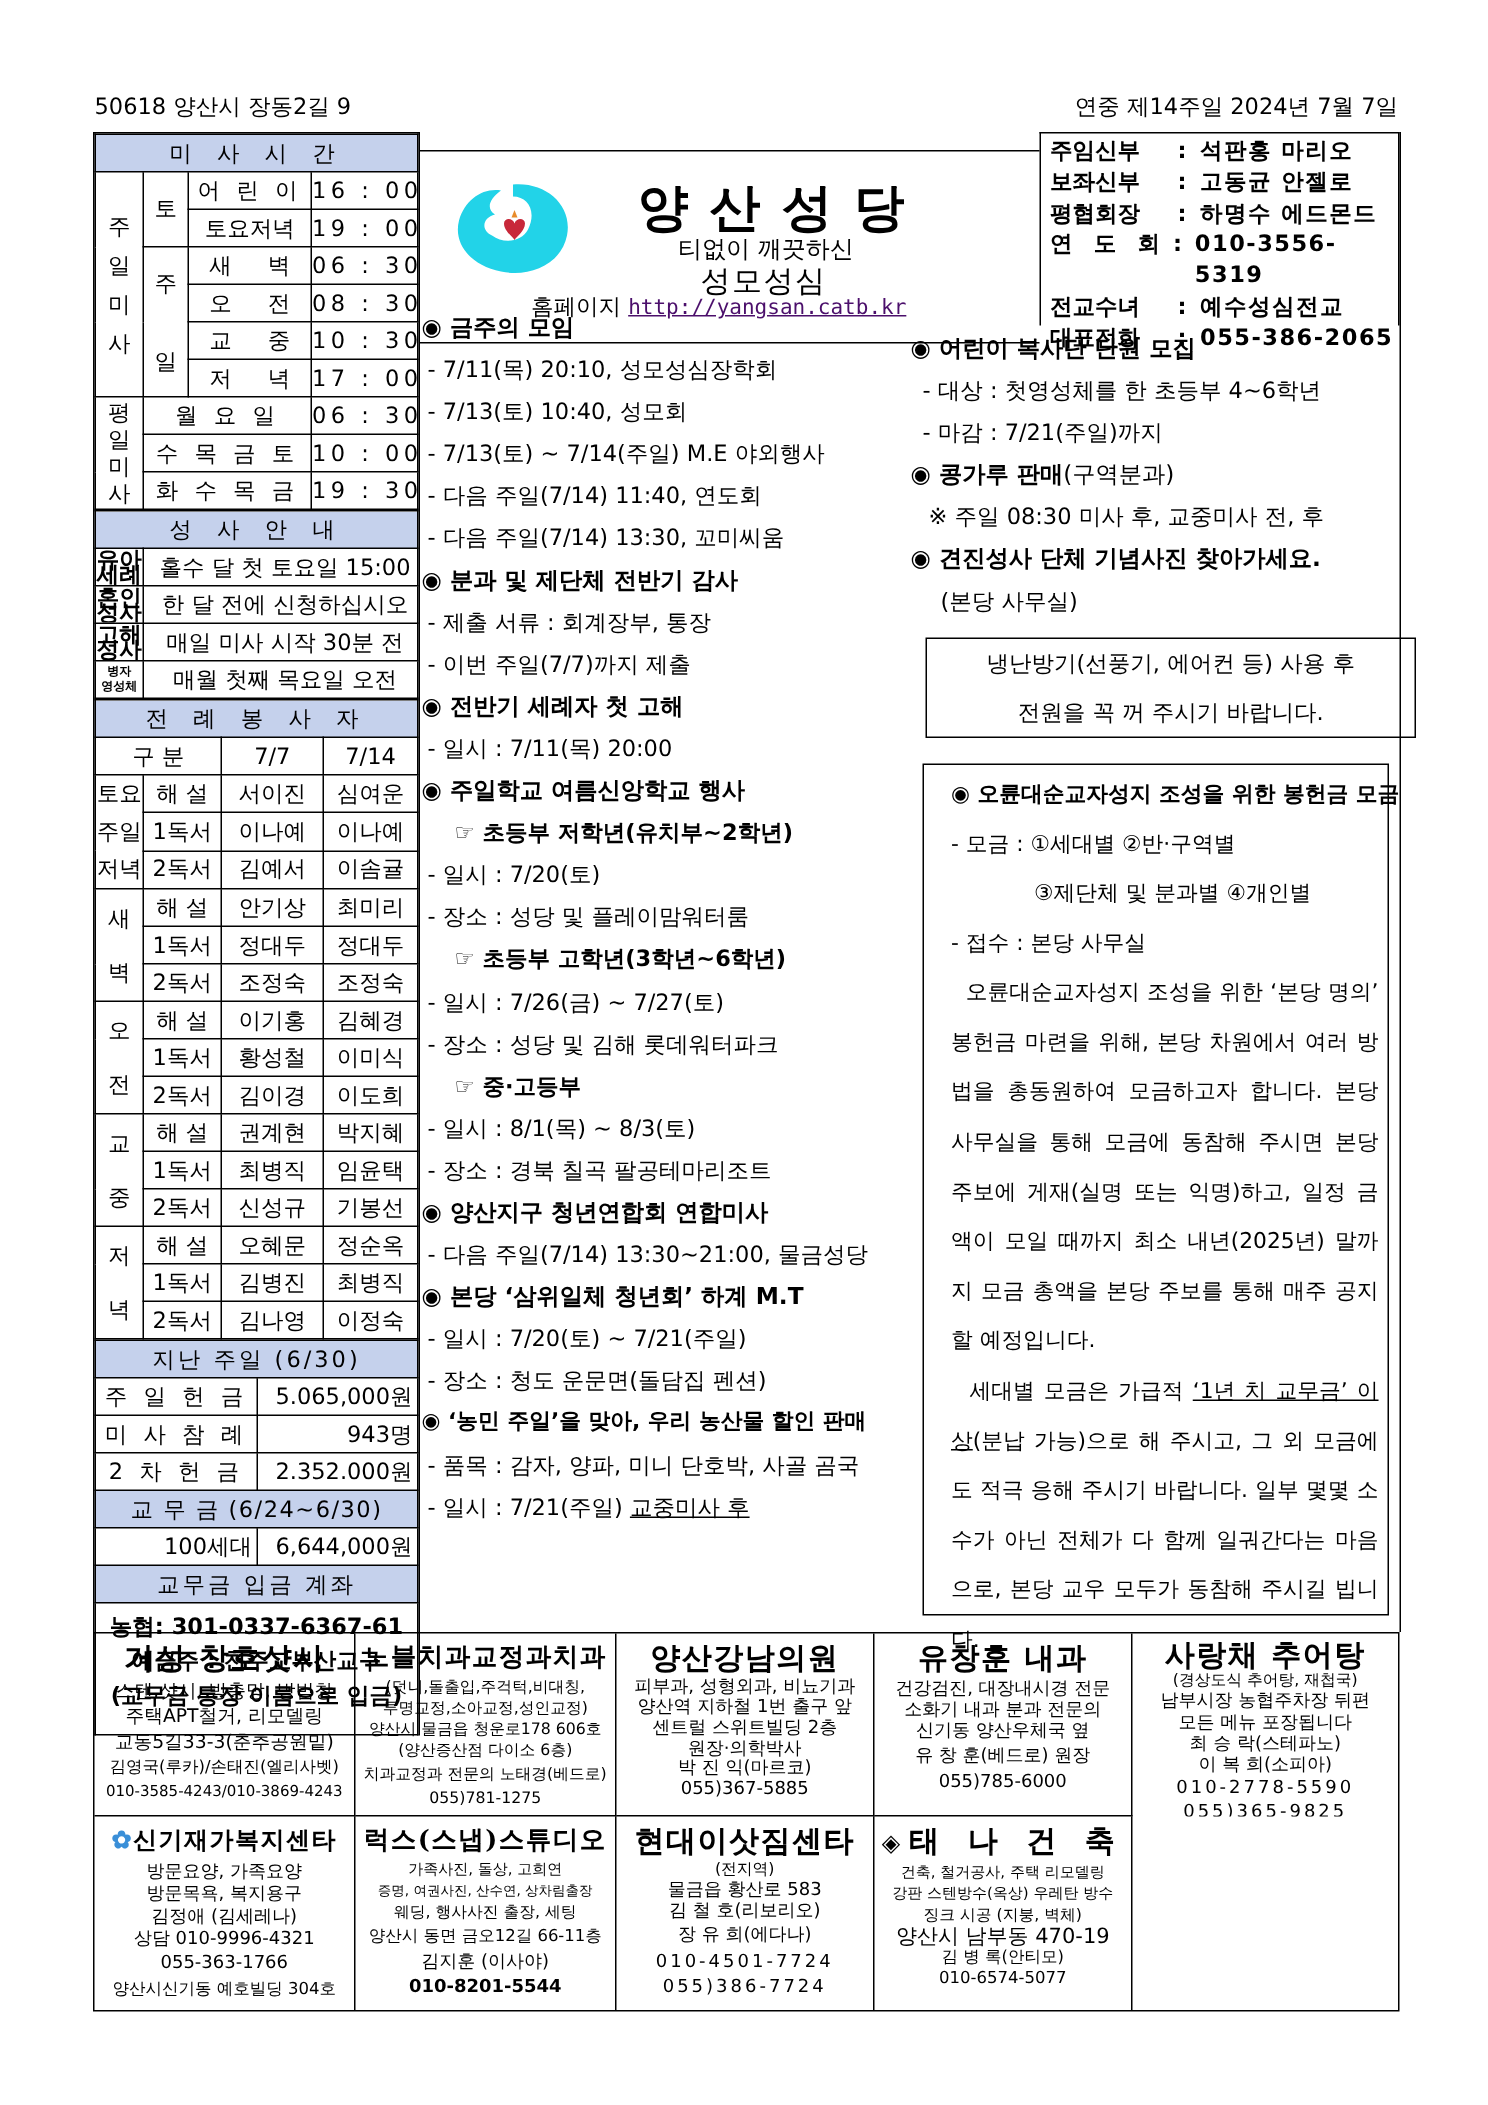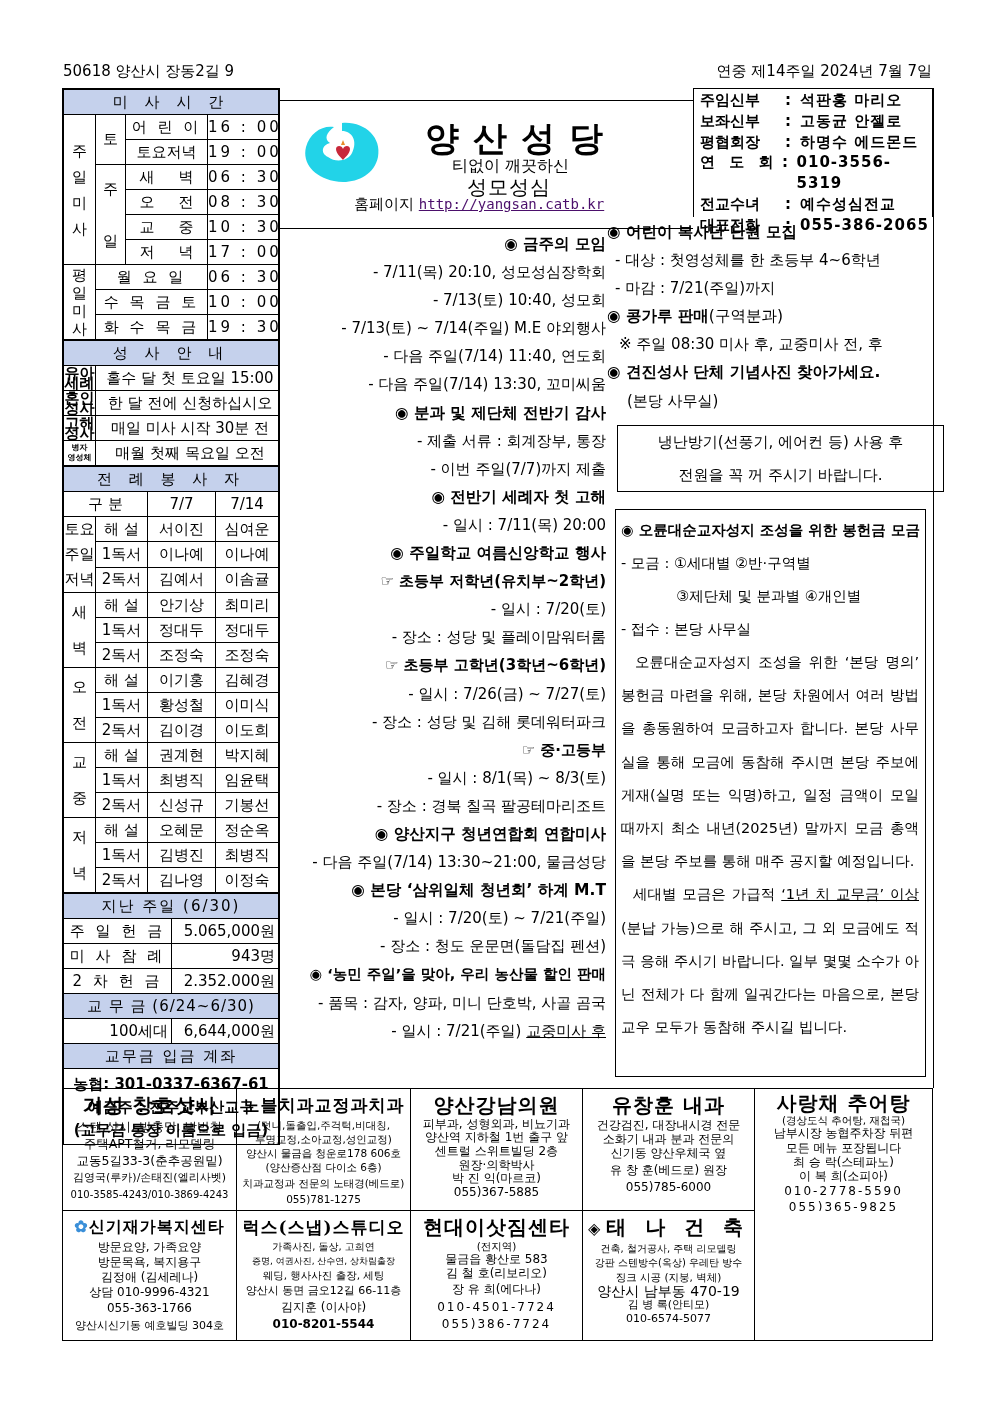--- a/index.html
+++ b/index.html
@@ -13,53 +13,53 @@
   
   .leftcol { position: absolute; left: 62px; top: 88px; width: 218px; border: 1.5px solid #000; border-bottom: none; }
   table.grid { border-collapse: collapse; width: 100%; table-layout: fixed; }
   table.grid td { border: 1px solid #000; font-size: 15px; text-align: center; height: 25px; padding: 0; white-space: nowrap; overflow: hidden; }
   .hdr { background: #c5d1ec; font-size: 16px; letter-spacing: 6px; }
   .vlabel { font-size: 16px; line-height: 26px; }
   .sp { letter-spacing: 3px; }
   .small-v { font-size: 9px; line-height: 10px; font-weight: bold; }
   .tbl-text { text-align: center; padding-left: 6px !important; }
   .num { text-align: right !important; padding-right: 3px !important; }
-  .account { border: 1px solid #000; border-top: none; text-align: center; font-size: 15px; line-height: 23px; padding: 4px 0 2px; font-weight: bold; }
+  .account { border: 1px solid #000; border-top: none; text-align: center; font-size: 15px; line-height: 23px; padding: 4px 0 14px; font-weight: bold; }
   .account div:first-child { font-weight: bold; }
 
   
   .header-box { position: absolute; left: 280px; top: 88px; width: 413px; height: 129px; border-top: 1.5px solid #000; border-bottom: 1.5px solid #000; margin-top: 12px; }
   .logo { position: absolute; left: 22px; top: 18px; width: 80px; height: 66px; }
   .title { position: absolute; left: 145px; top: 15px; font-size: 34px; font-weight: bold; letter-spacing: 14px; }
   .subtitle1 { position: absolute; left: 172px; top: 55px; font-size: 16px; }
   .subtitle2 { position: absolute; left: 187px; top: 73px; font-size: 20px; letter-spacing: 1px; }
   .homepage { position: absolute; left: 74px; top: 94px; font-size: 15px; }
   .homepage a { color: #4b0f6b; font-family: "DejaVu Sans Mono", monospace; font-size: 14px; text-decoration: underline; }
 
   
   .staff { position: absolute; left: 693px; top: 88px; width: 240px; height: 129px; border: 1.5px solid #000; border-bottom: none; padding: 1px 0 0 6px; }
   .staff-row { display: flex; font-size: 15px; line-height: 20.8px; font-weight: bold; }
   .staff-row .k { width: 76px; text-align: justify; text-align-last: justify; }
   .staff-row .c { width: 24px; text-align: center; }
   .staff-row .v { letter-spacing: 1px; }
 
   
-  .midcol { position: absolute; left: 281px; top: 230px; width: 325px; text-align: right; }
+  .midcol { position: absolute; left: 281px; top: 204px; width: 325px; }
   .line { font-size: 15px; height: 28.1px; line-height: 28px; white-space: nowrap; }
   .line.head { font-weight: bold; font-size: 15.5px; }
   .line.sub { font-weight: bold; padding-left: 22px; }
   .line.item { padding-left: 4px; }
   .line.indent { padding-left: 20px; }
   .u { text-decoration: underline; }
 
   
   .rightborder { position: absolute; left: 933px; top: 88px; width: 0; height: 1000px; border-left: 1.5px solid #000; }
   .rightcol { position: absolute; left: 607px; top: 218px; width: 326px; }
   .notice-box { position: absolute; left: 617px; top: 425px; width: 327px; height: 67px; border: 1.5px solid #000; text-align: center; font-size: 15px; line-height: 33px; padding-top: 0px; }
-  .fund-box { position: absolute; left: 615px; top: 509px; width: 311px; height: 568px; border: 1.5px solid #000; padding: 4px 6px 0 5px; }
+  .fund-box { position: absolute; left: 615px; top: 509px; width: 311px; height: 568px; border: 1.5px solid #000; padding: 4px 6px 0 18px; }
   .fund-box .line { font-size: 14.5px; height: 33px; line-height: 33px; }
   .fund-box .head { font-size: 14.5px; }
   .para { font-size: 14.5px; line-height: 33.2px; text-align: justify; }
 
   
   .ads { position: absolute; left: 62px; top: 1088px; width: 871px; height: 253px; border: 1.5px solid #000; display: grid; grid-template-columns: 174px 174px 172px 172px 1fr; grid-template-rows: 122px 1fr; }
   .ad { border-right: 1px solid #000; border-bottom: 1px solid #000; text-align: center; overflow: hidden; padding-top: 3px; }
   .ad:nth-child(5n) { border-right: none; }
   .ad.row2 { border-bottom: none; }
   .ad-title { font-family: "DejaVu Serif", serif; font-size: 20px; font-weight: bold; letter-spacing: 1px; line-height: 26px; white-space: nowrap; }

